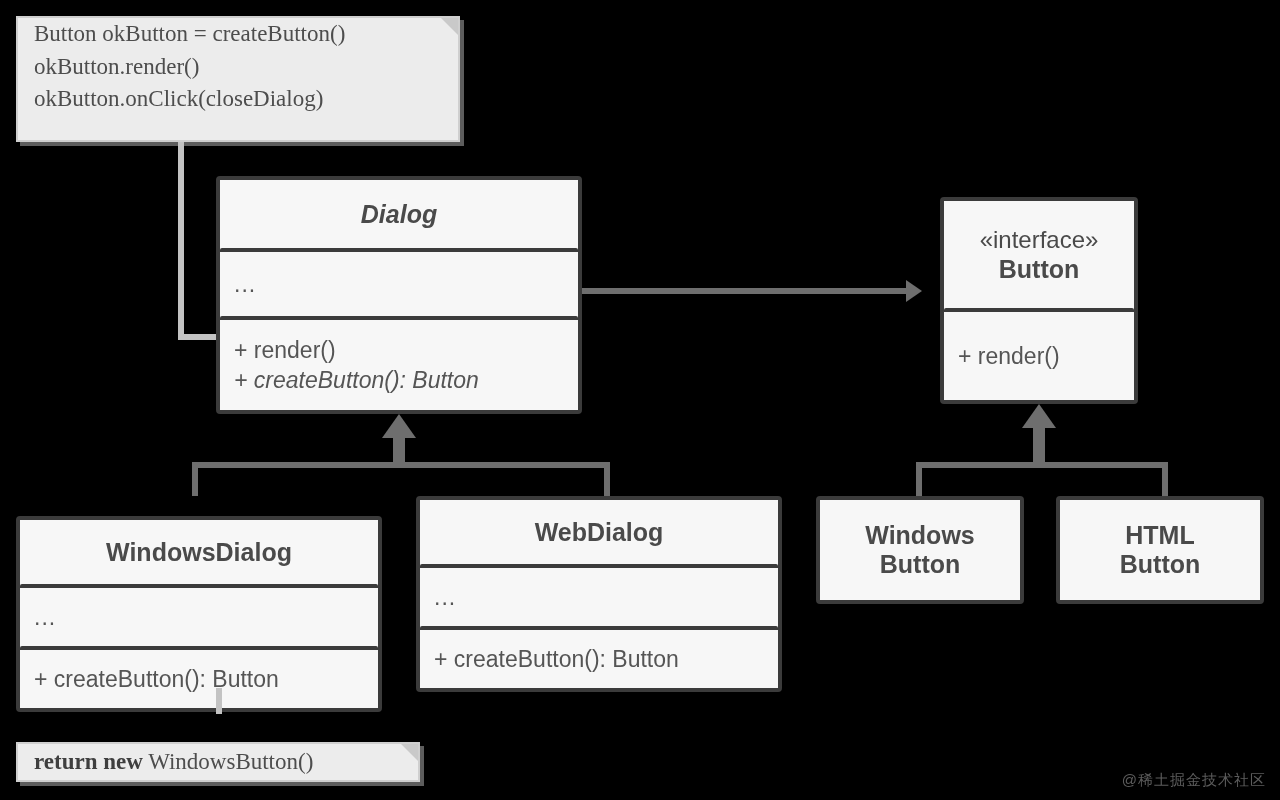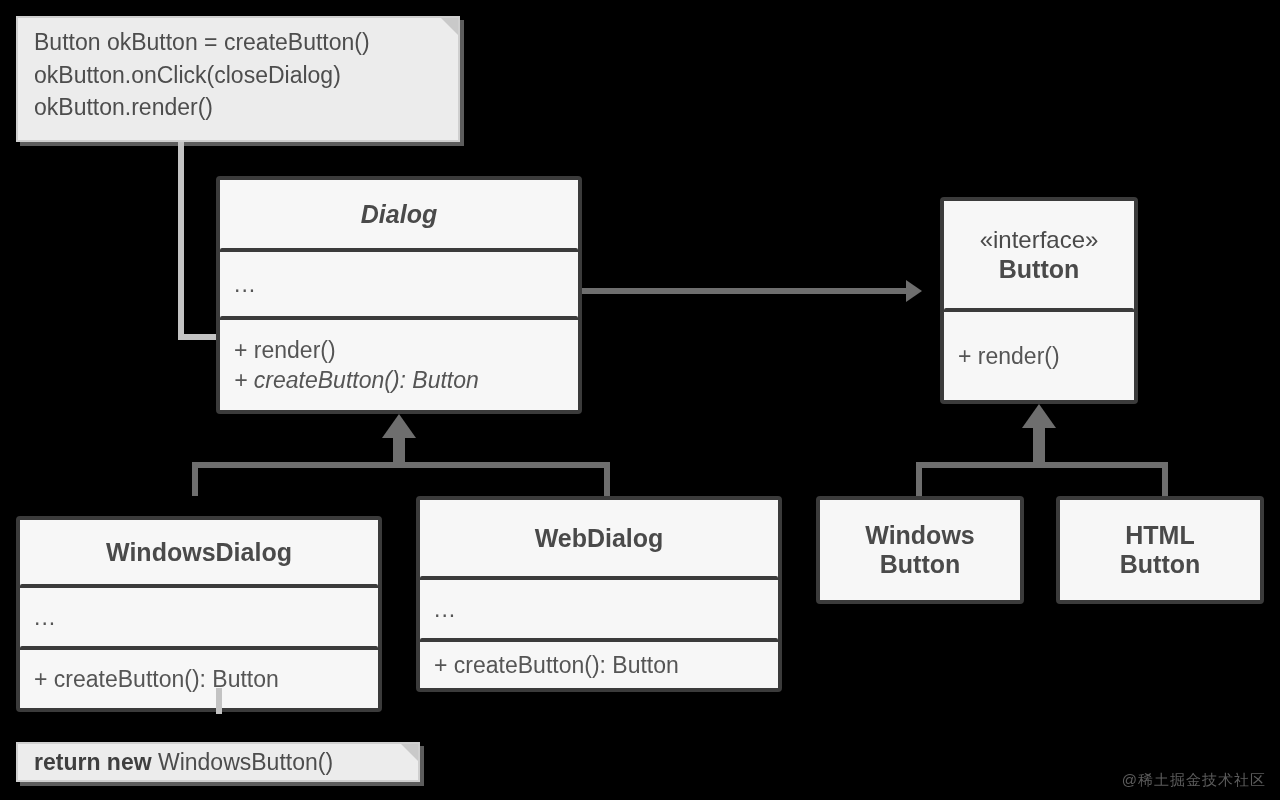--- a/index.html
+++ b/index.html
@@ -82,21 +82,22 @@
   }
 
   
   .uml-note {
     position: absolute;
     box-sizing: border-box;
     background: #ececec;
     border: 2px solid #cfcfcf;
     box-shadow: 4px 4px 0 0 rgba(170,170,170,0.55);
     color: #4d4d4d;
-    padding: 8px 16px;
+    padding: 0 16px;
+    font-family: Liberation Serif, serif;
   }
   .note-line {
     font-size: 23px;
     line-height: 1.42;
     white-space: nowrap;
     color: #4d4d4d;
   }
   .note-strong { font-weight: bold; color: #3f3f3f; }
   .note-fold {
     position: absolute;
@@ -158,22 +159,22 @@
 <body>
 
 <div id="canvas">
 
   
   <div class="uml-note" style="left:16px; top:16px; width:444px; height:126px;">
     <div class="note-fold">
       <div class="note-fold-inner"></div>
     </div>
     <div class="note-line">Button okButton = createButton()</div>
+    <div class="note-line">okButton.render()</div>
     <div class="note-line">okButton.onClick(closeDialog)</div>
-    <div class="note-line">okButton.render()</div>
   </div>
 
   
   <div class="note-line-conn" style="left:178px; top:142px; width:6px; height:198px;"></div>
   <div class="note-line-conn" style="left:178px; top:334px; width:42px; height:6px;"></div>
 
   
   <div class="uml-class" style="left:216px; top:176px; width:366px; height:238px;">
     <div class="compartment c-title" style="height:68px;">
       <div class="title-text title-abstract">Dialog</div>
@@ -217,21 +218,21 @@
     <div class="compartment c-body" style="height:62px;">
       <div class="ellipsis">...</div>
     </div>
     <div class="compartment c-body" style="flex:1;">
       <div class="member">+ createButton(): Button</div>
     </div>
   </div>
 
   
   <div class="uml-class" style="left:416px; top:496px; width:366px; height:196px;">
-    <div class="compartment c-title" style="height:76px;">
+    <div class="compartment c-title" style="height:64px;">
       <div class="title-text">WebDialog</div>
     </div>
     <div class="compartment c-body" style="height:62px;">
       <div class="ellipsis">...</div>
     </div>
     <div class="compartment c-body" style="flex:1;">
       <div class="member">+ createButton(): Button</div>
     </div>
   </div>
 

